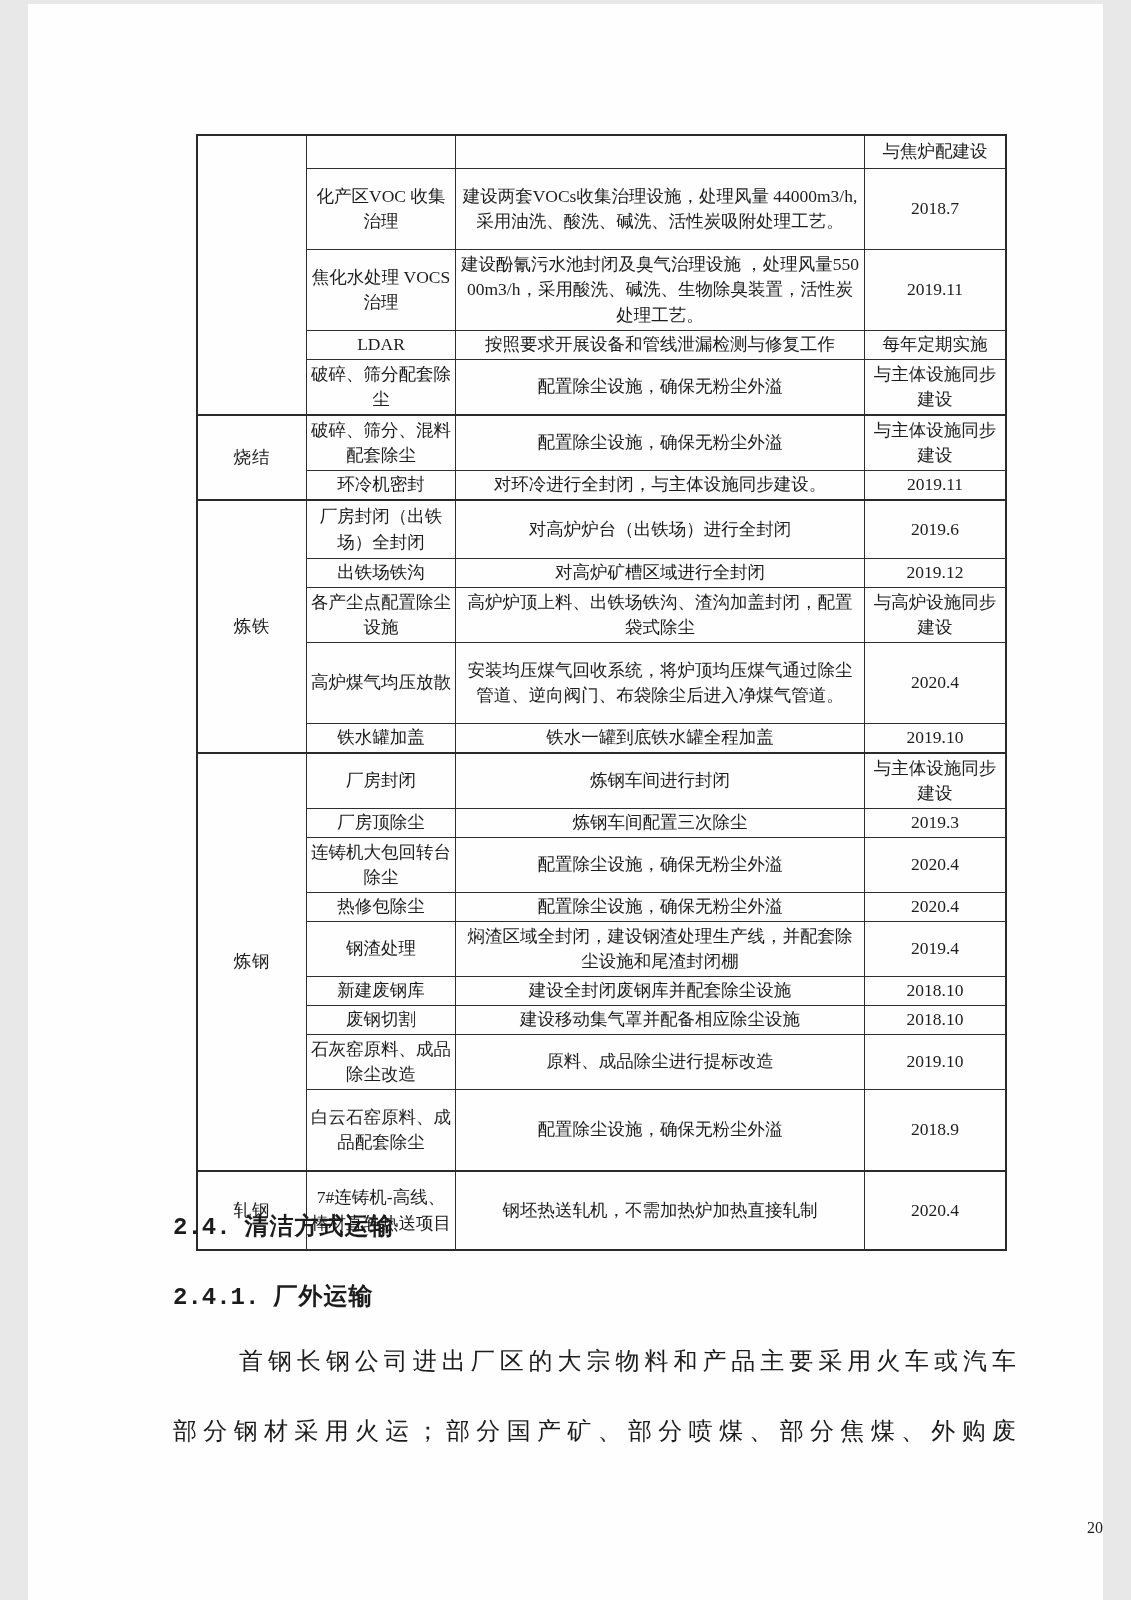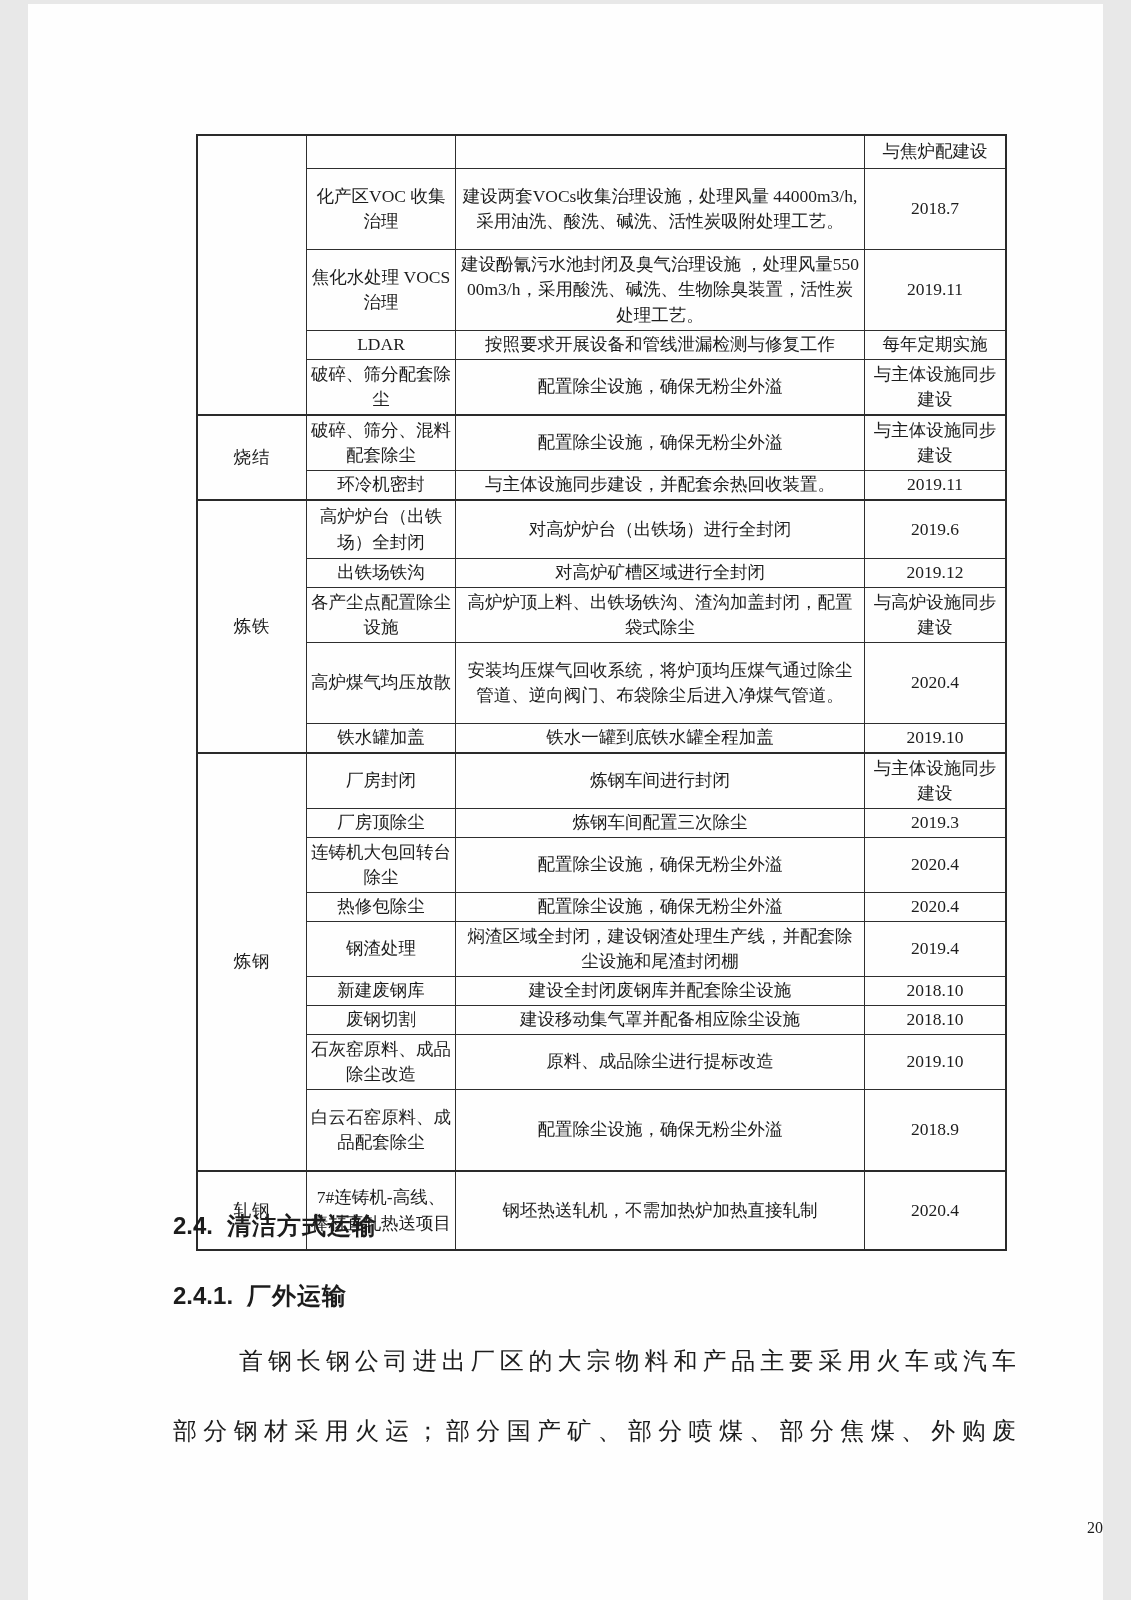--- a/index.html
+++ b/index.html
@@ -49,21 +49,21 @@
   .heading {
     position: absolute;
     left: 145px;
     font-family: "Liberation Sans", "DejaVu Sans", sans-serif;
     font-weight: bold;
     font-size: 24px;
     letter-spacing: 1px;
     white-space: nowrap;
   }
   .heading .hnum {
-    font-family: Liberation Sans, sans-serif;
+    font-family: Liberation Mono, monospace;
     letter-spacing: 0;
     margin-right: 14px;
   }
   .para {
     position: absolute;
     left: 145px;
     width: 845px;
     font-size: 24px;
   }
   .para .pline {
@@ -119,27 +119,27 @@
       </tr>
 
       <tr class="h52 sec-start">
         <td class="c-sec" rowspan="2">烧结</td>
         <td class="c-item">破碎、筛分、混料配套除尘</td>
         <td class="c-meas">配置除尘设施，确保无粉尘外溢</td>
         <td class="c-date">与主体设施同步建设</td>
       </tr>
       <tr class="h26">
         <td class="c-item">环冷机密封</td>
-        <td class="c-meas">与主体设施同步建设，并配套余热回收装置。</td>
+        <td class="c-meas">对环冷进行全封闭，与主体设施同步建设。</td>
         <td class="c-date">2019.11</td>
       </tr>
 
       <tr class="h55 sec-start">
         <td class="c-sec" rowspan="5">炼铁</td>
-        <td class="c-item">高炉炉台（出铁场）全封闭</td>
+        <td class="c-item">厂房封闭（出铁场）全封闭</td>
         <td class="c-meas">对高炉炉台（出铁场）进行全封闭</td>
         <td class="c-date">2019.6</td>
       </tr>
       <tr class="h26">
         <td class="c-item">出铁场铁沟</td>
         <td class="c-meas">对高炉矿槽区域进行全封闭</td>
         <td class="c-date">2019.12</td>
       </tr>
       <tr class="h52">
         <td class="c-item">各产尘点配置除尘设施</td>

